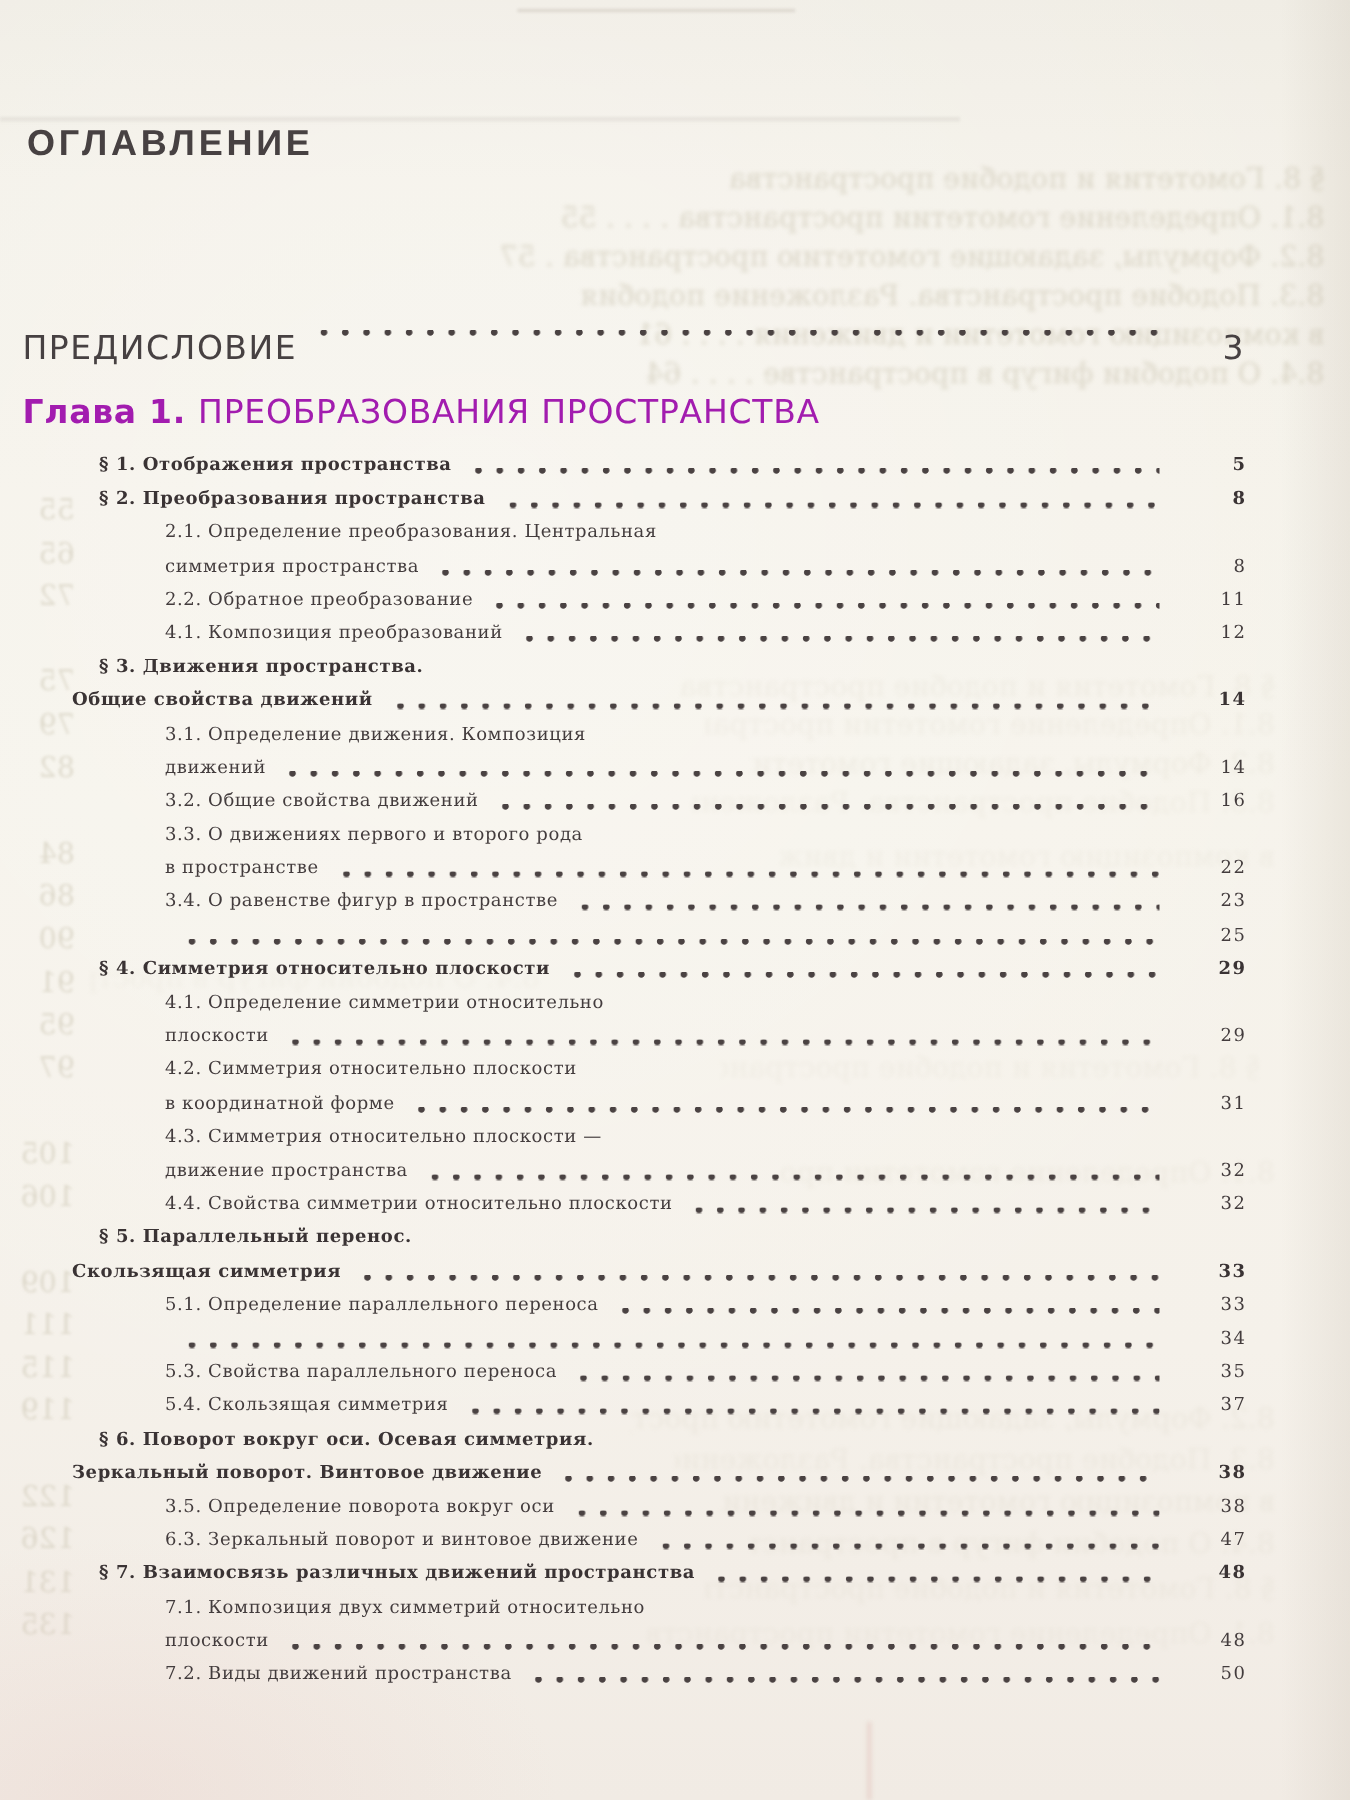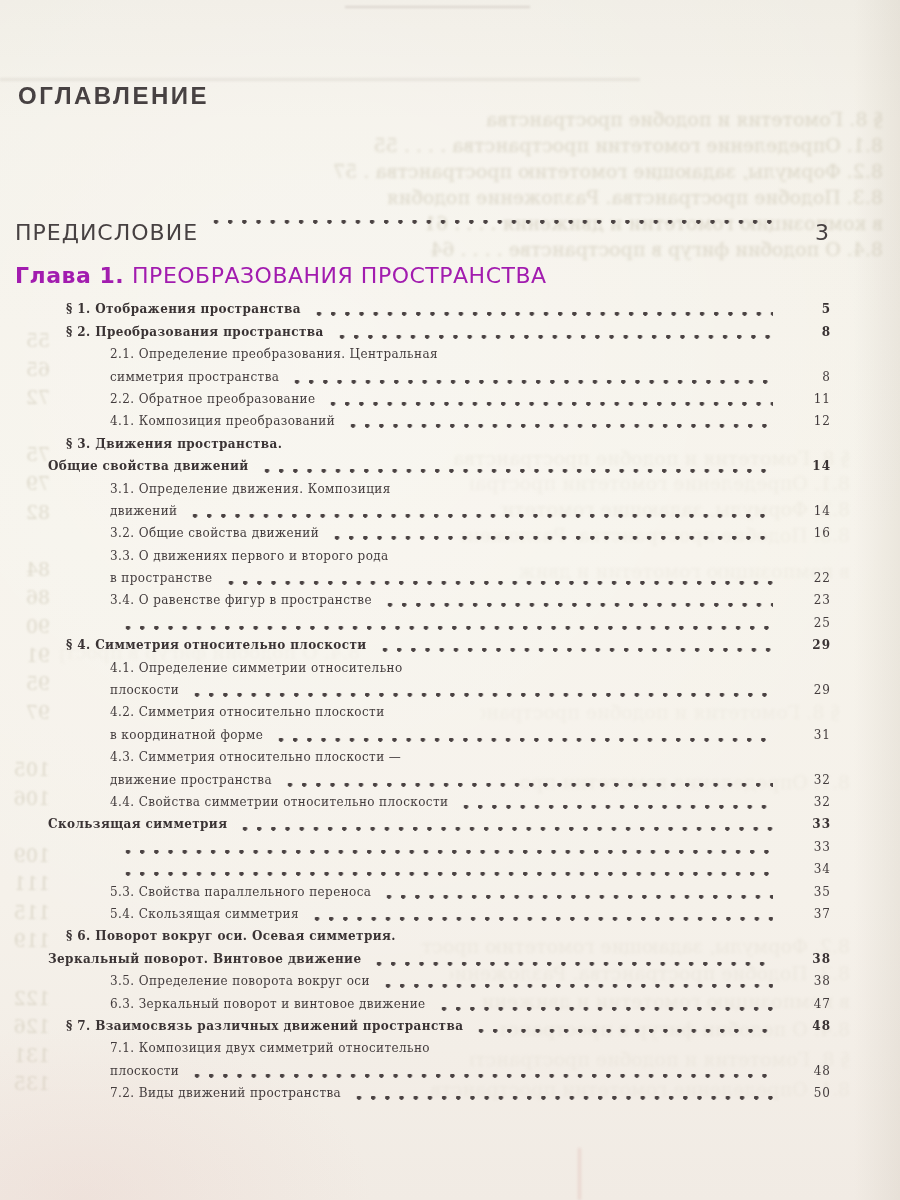--- a/index.html
+++ b/index.html
@@ -247,26 +247,30 @@
       <div class="toc-row ind-sub">
         <span>движение пространства</span>
         <span class="lead"></span>
         <span class="pg">32</span>
       </div>
       <div class="toc-row ind-sub">
         <span>4.4. Свойства симметрии относительно плоскости</span>
         <span class="lead"></span>
         <span class="pg">32</span>
       </div>
+      <div class="toc-row ind-section bold">
+        <span>§ 5. Параллельный перенос.</span>
+      </div>
       <div class="toc-row ind-cont bold">
         <span>Скользящая симметрия</span>
         <span class="lead"></span>
         <span class="pg">33</span>
       </div>
       <div class="toc-row ind-sub">
+        <span>5.1. Определение параллельного переноса</span>
         <span class="lead"></span>
         <span class="pg">33</span>
       </div>
       <div class="toc-row ind-sub">
         <span class="lead"></span>
         <span class="pg">34</span>
       </div>
       <div class="toc-row ind-sub">
         <span>5.3. Свойства параллельного переноса</span>
         <span class="lead"></span>

